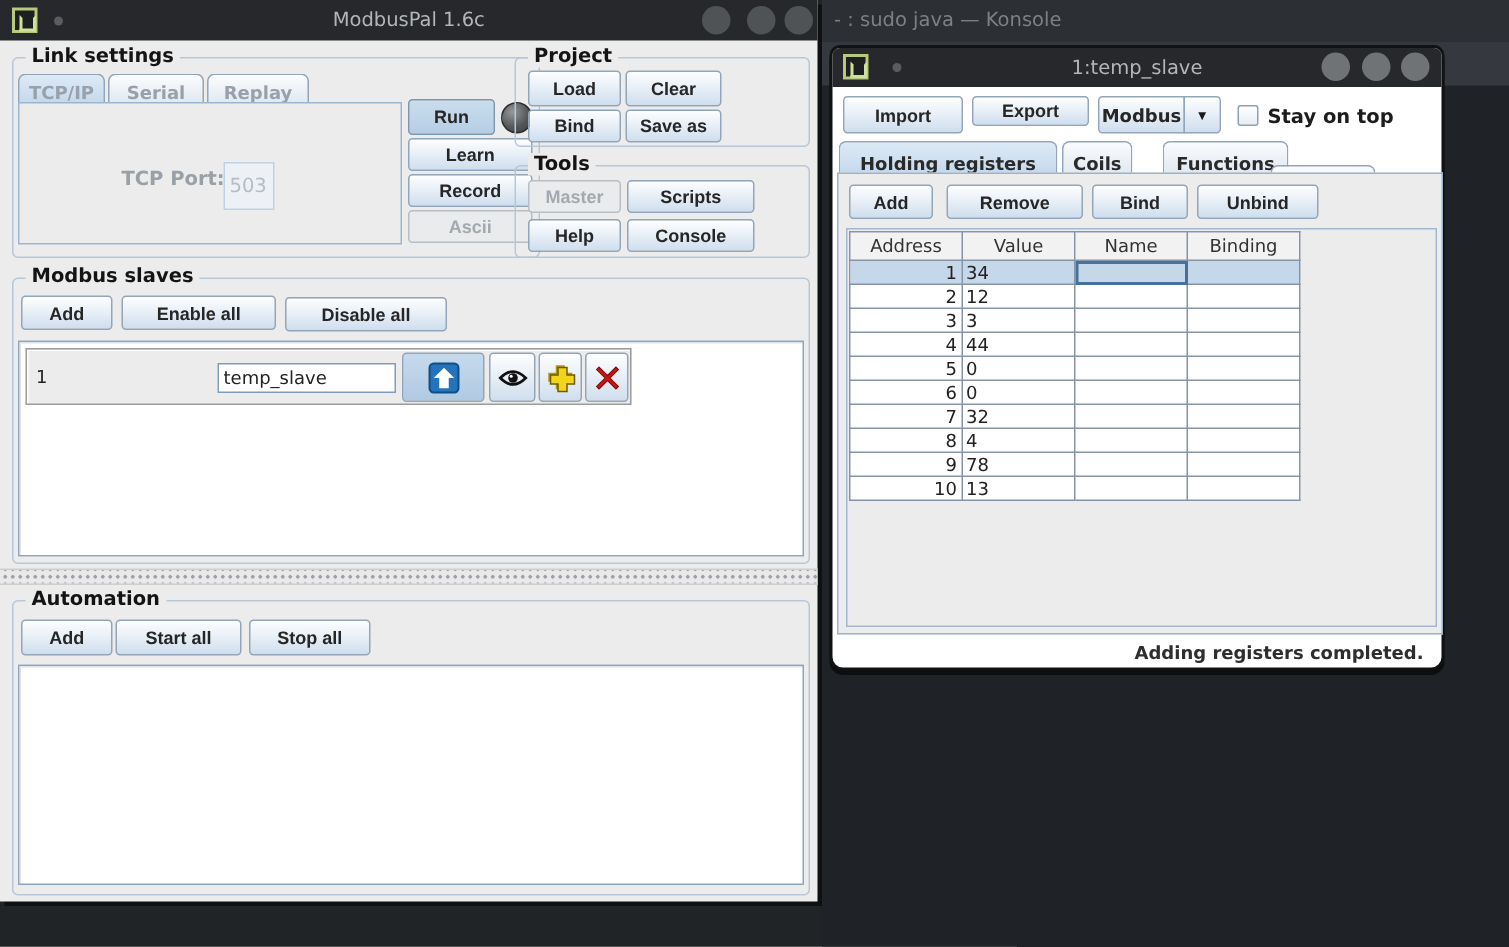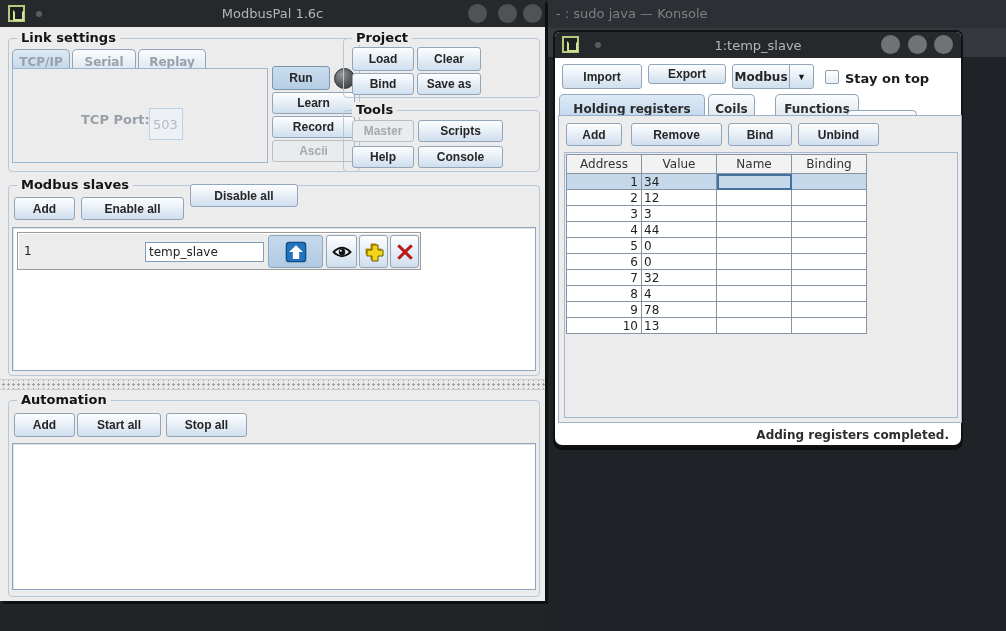--- a/index.html
+++ b/index.html
@@ -164,21 +164,21 @@
 
   <div class="fieldset" style="left:8px; top:185px; width:532px; height:191px;">
     <span class="legend">Modbus slaves</span>
   </div>
   <button class="btn" style="left:14px; top:197px; width:61px; height:23px;">
     <span>Add</span>
     </button>
   <button class="btn" style="left:81px; top:197px; width:103px; height:23px;">
     <span>Enable all</span>
     </button>
-  <button class="btn" style="left:190px; top:184px; width:108px; height:23px;">
+  <button class="btn" style="left:190px; top:198px; width:108px; height:23px;">
     <span>Disable all</span>
     </button>
 
   <div class="whitebox" style="left:12px; top:227px; width:524px; height:144px;">
 
     <div class="abs" style="left:4px; top:4px; width:404px; height:38px; background:#ececec;
                 border:1px solid #9c9c9c; box-shadow:inset 1px 1px 0 #fff;">
       <span class="abs" style="left:6px; top:11px; font-size:12px; color:#222;">1</span>
       <input class="field" style="left: 127px; top: 9px; width: 119px; height: 20px;" value="temp_slave">
       <button class="iconbtn toggled" style="left:250px; top:2px; width:55px; height:33px;">

